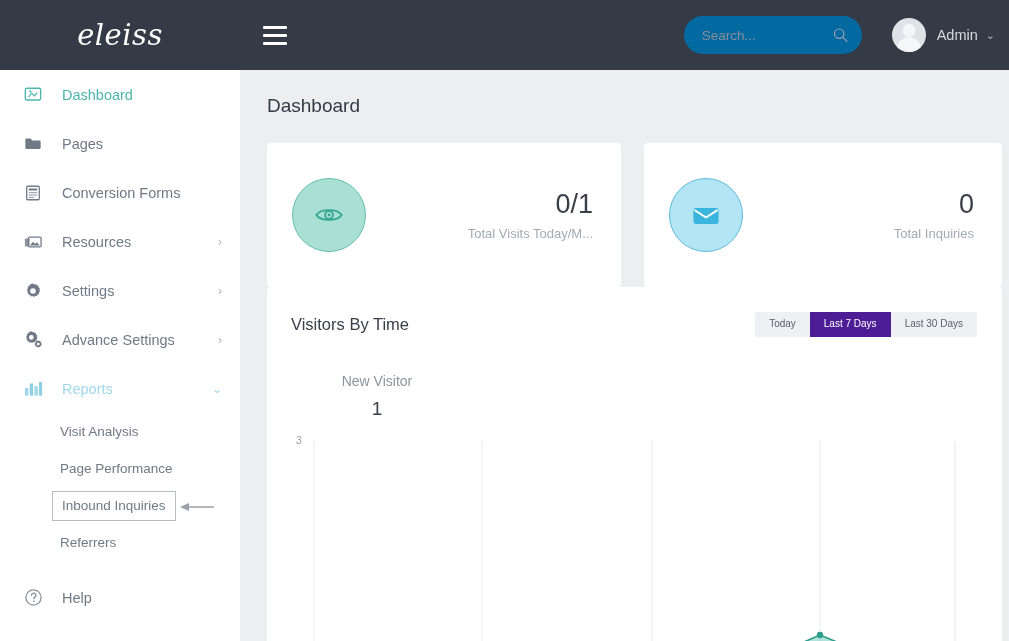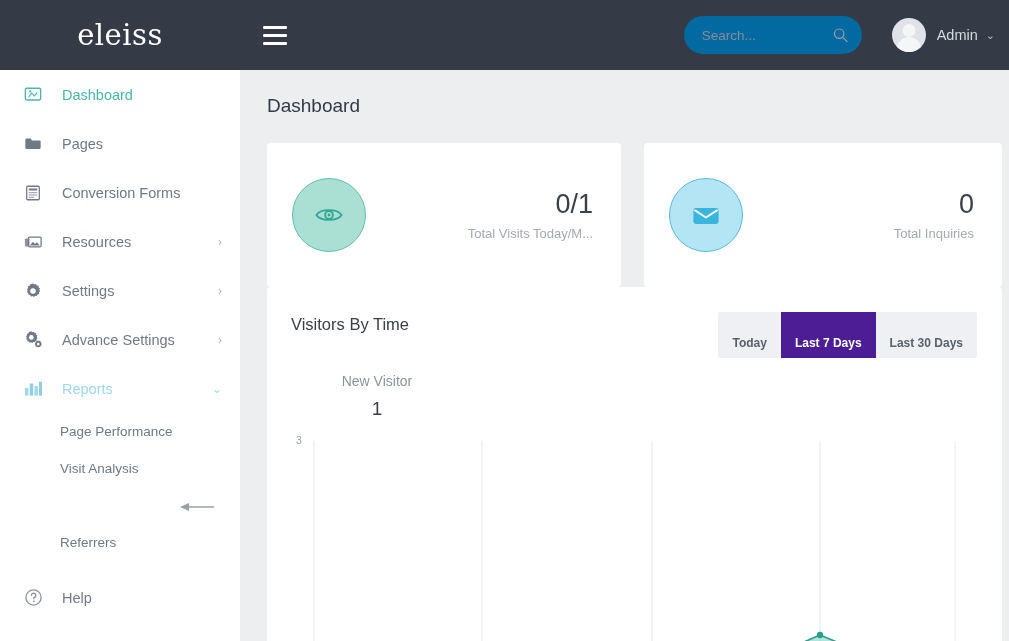--- a/index.html
+++ b/index.html
@@ -17,20 +17,21 @@
     background: #343a46;
     display: flex; align-items: center;
   }
   #brand {
     width: 240px; height: 70px;
     display: flex; align-items: center; justify-content: center;
   }
   #brand-text {
     color: #ffffff;
     font-family: "DejaVu Serif", serif;
+    font-style: italic;
     font-size: 29px;
     letter-spacing: 0.5px;
     font-weight: 400;
   }
   #hamburger {
     margin-left: 18px;
     width: 34px; height: 34px;
     display: flex; flex-direction: column;
     justify-content: center; align-items: center; gap: 5px;
     cursor: pointer;
@@ -209,28 +210,27 @@
   #panel-title {
     position: absolute; left: 24px; top: 28px;
     font-size: 16.5px; color: #3a4049;
   }
   #range-group {
     position: absolute; right: 25px; top: 25px;
     display: flex;
     border-radius: 2px; overflow: hidden;
   }
   .range-btn {
-    font-size: 12px;
-    padding: 24px 14px 8px 14px;
+    font-size: 10px;
+    padding: 6px 14px 8px 14px;
     background: #eef0f3;
     color: #5b6069;
     cursor: pointer;
     border: none;
     font-family: "Liberation Sans", sans-serif;
-    font-weight: bold;
   }
   .range-btn.selected {
     background: #4c1d95; color: #ffffff;
   }
 
   #series-head {
     position: absolute; left: 0; top: 86px;
     width: 220px; text-align: center;
   }
   #series-name { font-size: 14px; color: #8d949d; }
@@ -365,28 +365,29 @@
         <rect x="6" y="3.2" width="3.6" height="12.8" fill="#8ecfe4"></rect>
         <rect x="11" y="6" width="3.6" height="10" fill="#9ed8ea"></rect>
         <rect x="15.8" y="1.5" width="3.2" height="14.5" fill="#8ecfe4"></rect>
       </svg>
     </span>
     <span class="nav-label">Reports</span>
     <span class="nav-caret">⌄</span>
   </div>
 
   <div class="sub-item">
+    <span>Visit Analysis</span>
+  </div>
+
+  <div class="sub-item">
     <span>Page Performance</span>
   </div>
 
-  <div class="sub-item">
-    <span>Visit Analysis</span>
-  </div>
-
   <div class="sub-item" id="sub-inbound">
+    <span id="inbound-box">Inbound Inquiries</span>
     <span id="inbound-arrow">
       <svg width="34" height="11" viewBox="0 0 34 11">
         <line x1="8" y1="5.5" x2="34" y2="5.5" stroke="#9aa1aa" stroke-width="1.5"></line>
         <path d="M0 5.5 L9 1.5 L9 9.5 Z" fill="#9aa1aa"></path>
       </svg>
     </span>
   </div>
 
   <div class="sub-item">
     <span>Referrers</span>

